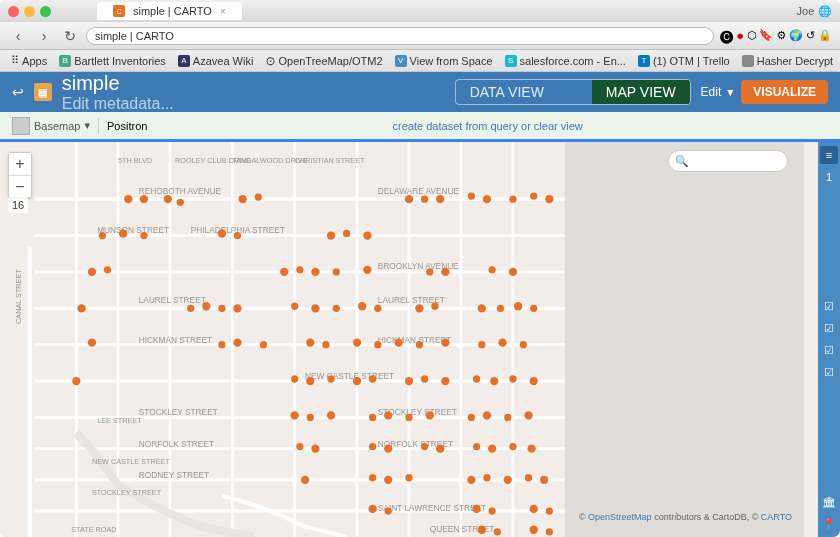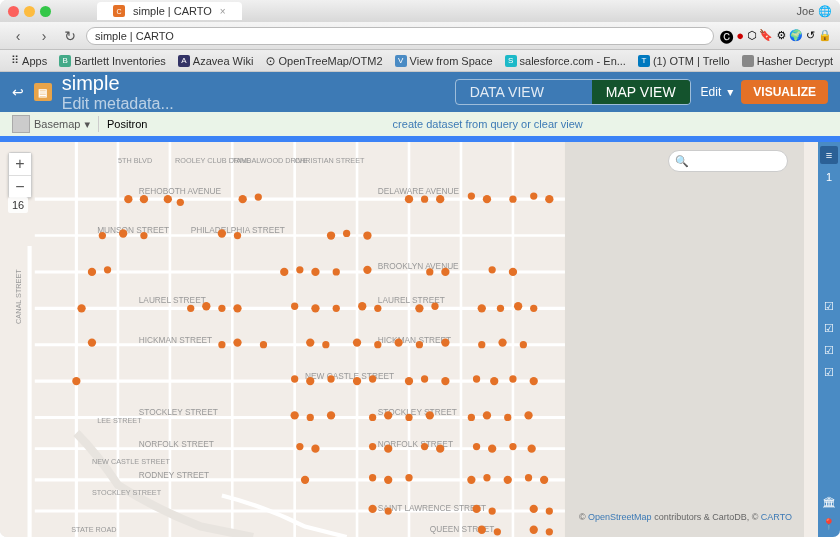--- a/index.html
+++ b/index.html
@@ -36,21 +36,21 @@
     .back-btn { color: #fff; font-size: 14px; cursor: pointer; }
     .dataset-icon { width: 18px; height: 18px; background: #e8a44a; border-radius: 2px; display: flex; align-items: center; justify-content: center; font-size: 10px; color: #fff; font-weight: bold; }
     .dataset-name { color: #fff; font-size: 20px; font-weight: 500; flex: 1; }
     .view-toggle { display: flex; border: 1px solid rgba(255,255,255,0.5); border-radius: 4px; overflow: hidden; }
     .view-btn { padding: 4px 14px; font-size: 14px; cursor: pointer; color: rgba(255,255,255,0.85); background: transparent; border: none; }
     .view-btn.active { background: #14532d; color: #fff; margin-left: 34px; }
     .header-right { display: flex; align-items: center; gap: 8px; }
     .edit-btn { color: #fff; font-size: 12px; cursor: pointer; display: flex; align-items: center; gap: 6px; }
     .visualize-btn { background: #e47127; color: #fff; border: none; border-radius: 4px; padding: 5px 12px; font-size: 12px; font-weight: bold; cursor: pointer; }
 
-    .map-toolbar { height: 30px; background: #eaf4e8; border-bottom: 6px solid #3b82f6; display: flex; align-items: center; padding: 0 12px; font-size: 11px; }
+    .map-toolbar { height: 30px; background: #eaf4e8; border-bottom: 3px solid #3b82f6; display: flex; align-items: center; padding: 0 12px; font-size: 11px; }
     .basemap-selector { display: flex; align-items: center; gap: 4px; font-size: 11px; color: #555; }
     .basemap-thumb { width: 18px; height: 18px; background: #ccc; border: 1px solid #aaa; }
     .map-notice { flex: 1; text-align: center; font-size: 11px; color: #3d7ab5; }
     .map-notice a { color: #3d7ab5; text-decoration: none; }
 
     .map-area { flex: 1; display: flex; position: relative; overflow: hidden; }
 
     
     .map-canvas { flex: 1; position: relative; overflow: hidden; }
     .map-bg { position: absolute; inset: 0; background: #f2ede8; }

